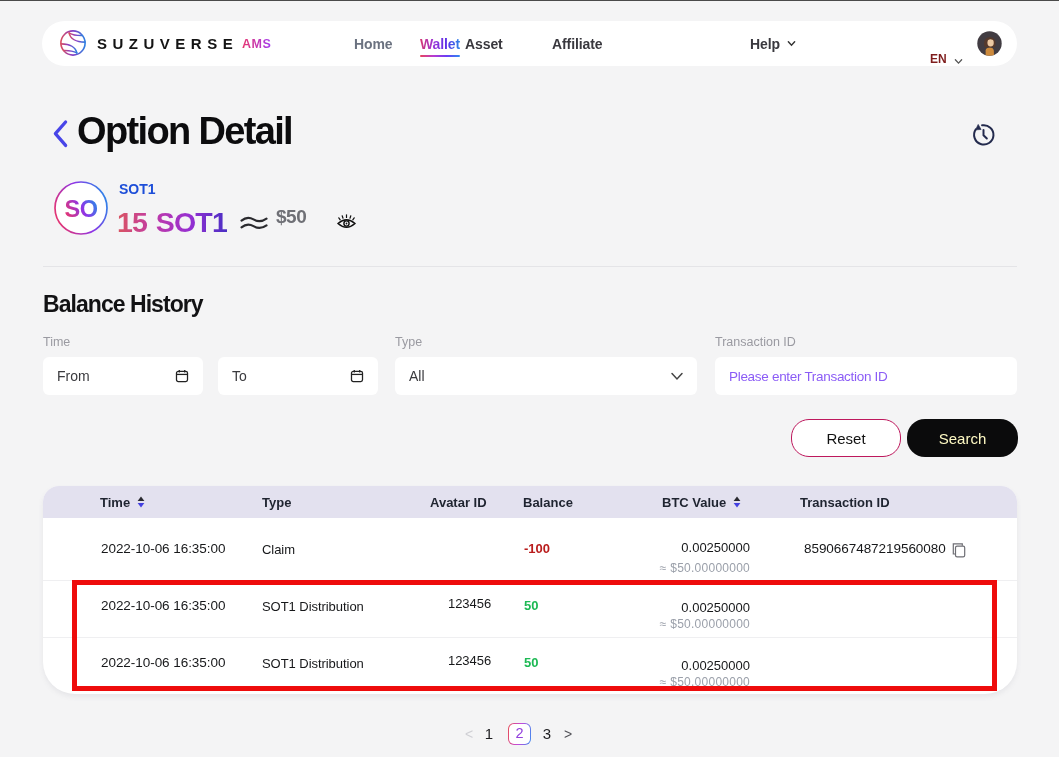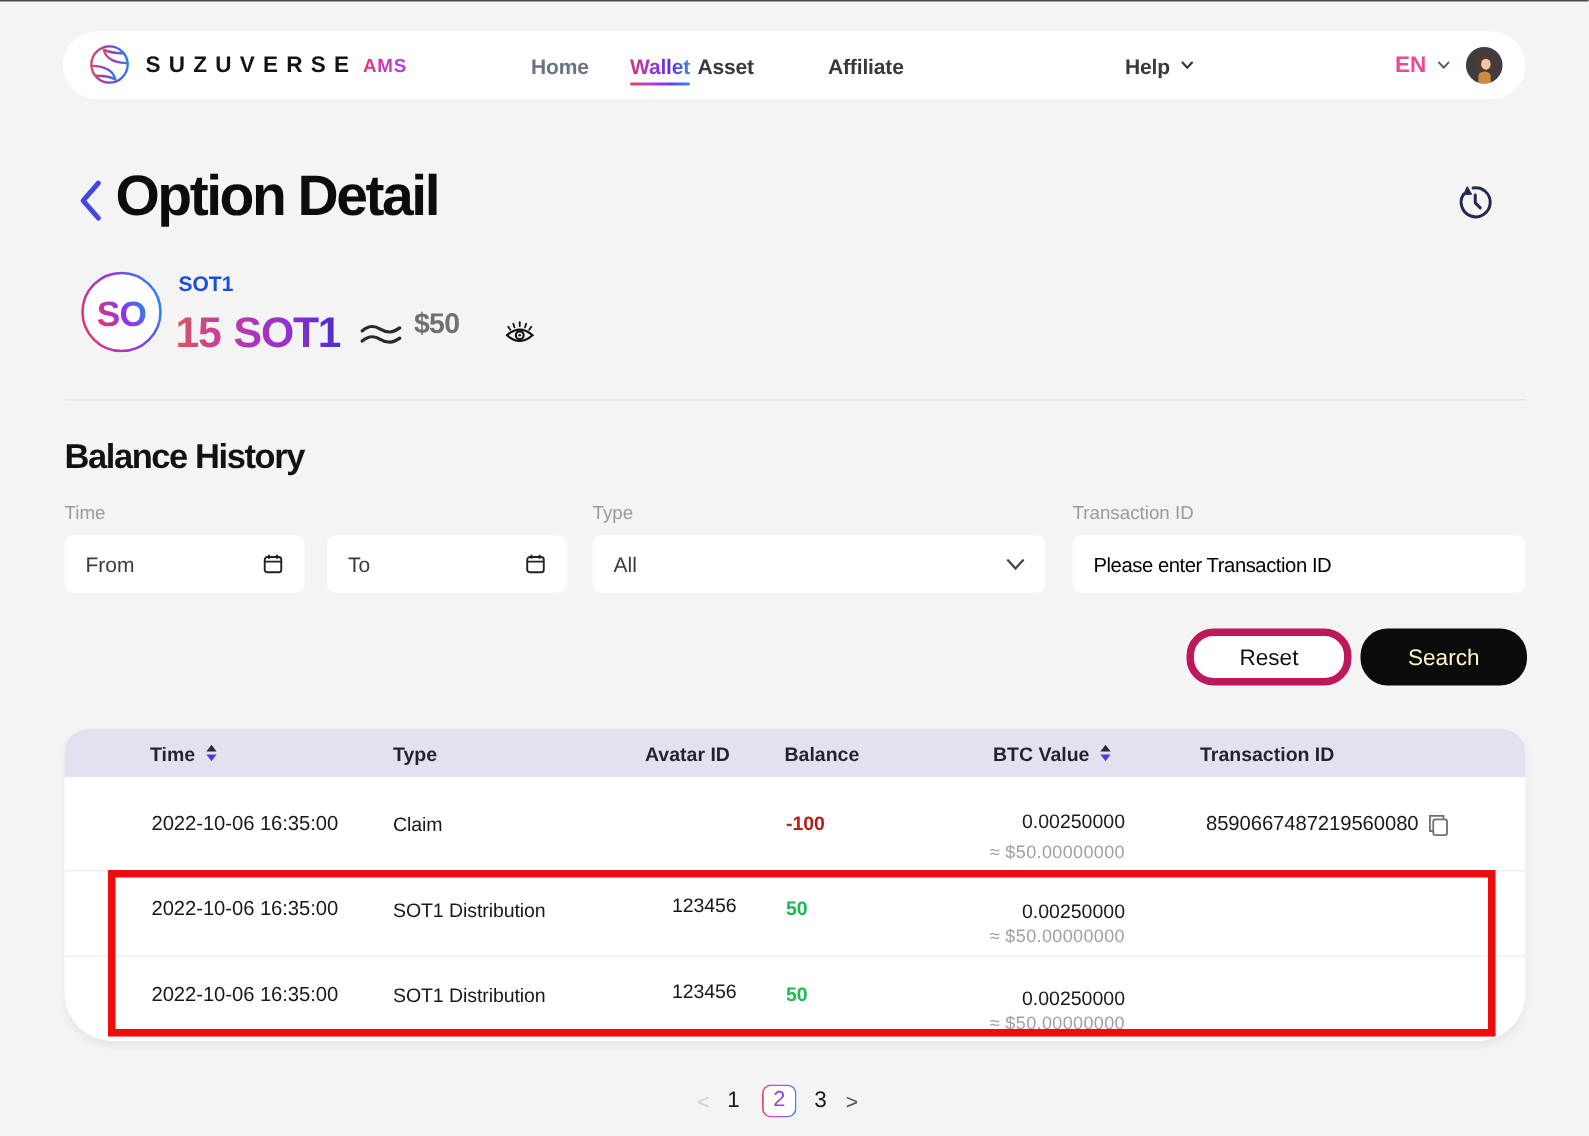--- a/index.html
+++ b/index.html
@@ -10,21 +10,21 @@
   #navbar { position:absolute; left:42px; top:21px; width:975px; height:45px; background:#fff; border-radius:23px; }
   #logo { position:absolute; left:18px; top:9px; }
   #brand { position:absolute; left:55px; top:14px; font-size:15px; font-weight:bold; letter-spacing:5.5px; color:#141414; }
   #ams { position:absolute; left:200px; top:16px; font-size:12.5px; font-weight:bold; letter-spacing:0.5px;
          background:linear-gradient(90deg,#e8356d,#a43bf0); -webkit-background-clip:text; background-clip:text; color:transparent; }
   .nav { position:absolute; top:0; height:45px; display:flex; align-items:center; font-size:14px; font-weight:600; color:#39383e; letter-spacing:-0.1px; }
   .navgray { color:#6b7280; }
   .chev { display:inline-block; margin-left:7px; width:9px; height:9px; }
   #wallet { background:linear-gradient(90deg,#d6356e,#9c36d8,#5a30e8,#2d86e8); -webkit-background-clip:text; background-clip:text; color:transparent; }
   #walletline { position:absolute; left:0; right:0; bottom:-5px; height:2px; background:linear-gradient(90deg,#e8445a,#b83bd1,#6a3df5,#2f8af0); border-radius:1px; }
-  #en { position:absolute; left:888px; top:0; height:45px; display:flex; align-items:center; font-size:15px; font-weight:600; color:#ec4899; }
+  #en { position:absolute; left:888px; top:0; height:45px; display:flex; align-items:flex-end; font-size:12px; font-weight:600; color:#7f1d1d; }
   #avatar { position:absolute; left:935px; top:10px; }
 
   
   #backchev { position:absolute; left:51px; top:118px; }
   #title { position:absolute; left:77px; top:110px; font-size:38px; font-weight:bold; color:#0c0c0e; letter-spacing:-1.65px; }
   #history { position:absolute; left:971px; top:122px; }
 
   
   #tokencircle { position:absolute; left:54px; top:181px; }
   #tokenlabel { position:absolute; left:119px; top:181px; font-size:14px; font-weight:bold; color:#1d4ed8; }
@@ -33,25 +33,25 @@
   #approx { position:absolute; left:240px; top:216px; }
   #usd { position:absolute; left:276px; top:206px; font-size:19px; font-weight:bold; color:#6f7076; letter-spacing:-0.5px; }
   #eye { position:absolute; left:337px; top:214px; }
 
   #divider { position:absolute; left:43px; top:266px; width:974px; height:1px; background:#e4e4e7; }
   #bhtitle { position:absolute; left:43px; top:291px; font-size:23px; font-weight:bold; color:#121214; letter-spacing:-0.95px; }
 
   
   .flabel { position:absolute; top:335px; font-size:12.5px; color:#9a9aa1; }
   .input { position:absolute; top:357px; height:38px; background:#fff; border-radius:6px; display:flex; align-items:center; font-size:14px; color:#3a3a3e; }
-  .input .ph { color:#000000; }
+  .input .ph { color:#8b5cf6; }
   .icon-right { position:absolute; right:13px; top:11px; }
 
   
-  #reset { position:absolute; left:791px; top:419px; width:110px; height:38px; background:#fff; border:5px solid #be185d; border-radius:18px;
+  #reset { position:absolute; left:791px; top:419px; width:110px; height:38px; background:#fff; border:1px solid #be185d; border-radius:18px;
            display:flex; align-items:center; justify-content:center; font-size:15px; color:#111; }
   #search { position:absolute; left:907px; top:419px; width:111px; height:38px; background:#0b0b0c; border-radius:18px;
             display:flex; align-items:center; justify-content:center; font-size:15px; color:#fef9c3; }
 
   
   #table { position:absolute; left:43px; top:486px; width:974px; height:208px; background:#fff; border-radius:16px 16px 32px 32px; box-shadow:0 3px 5px rgba(120,120,140,0.10); }
   #thead { position:absolute; left:0; top:0; width:974px; height:32px; background:#e3e1ef; border-radius:16px 16px 0 0; }
   .th { position:absolute; top:0; height:32px; display:flex; align-items:center; font-size:13px; font-weight:bold; color:#1f2430; }
   .rowline { position:absolute; left:0; width:974px; height:1px; background:#efeff1; }
   .cell { position:absolute; font-size:13px; color:#17181a; letter-spacing:-0.05px; }

